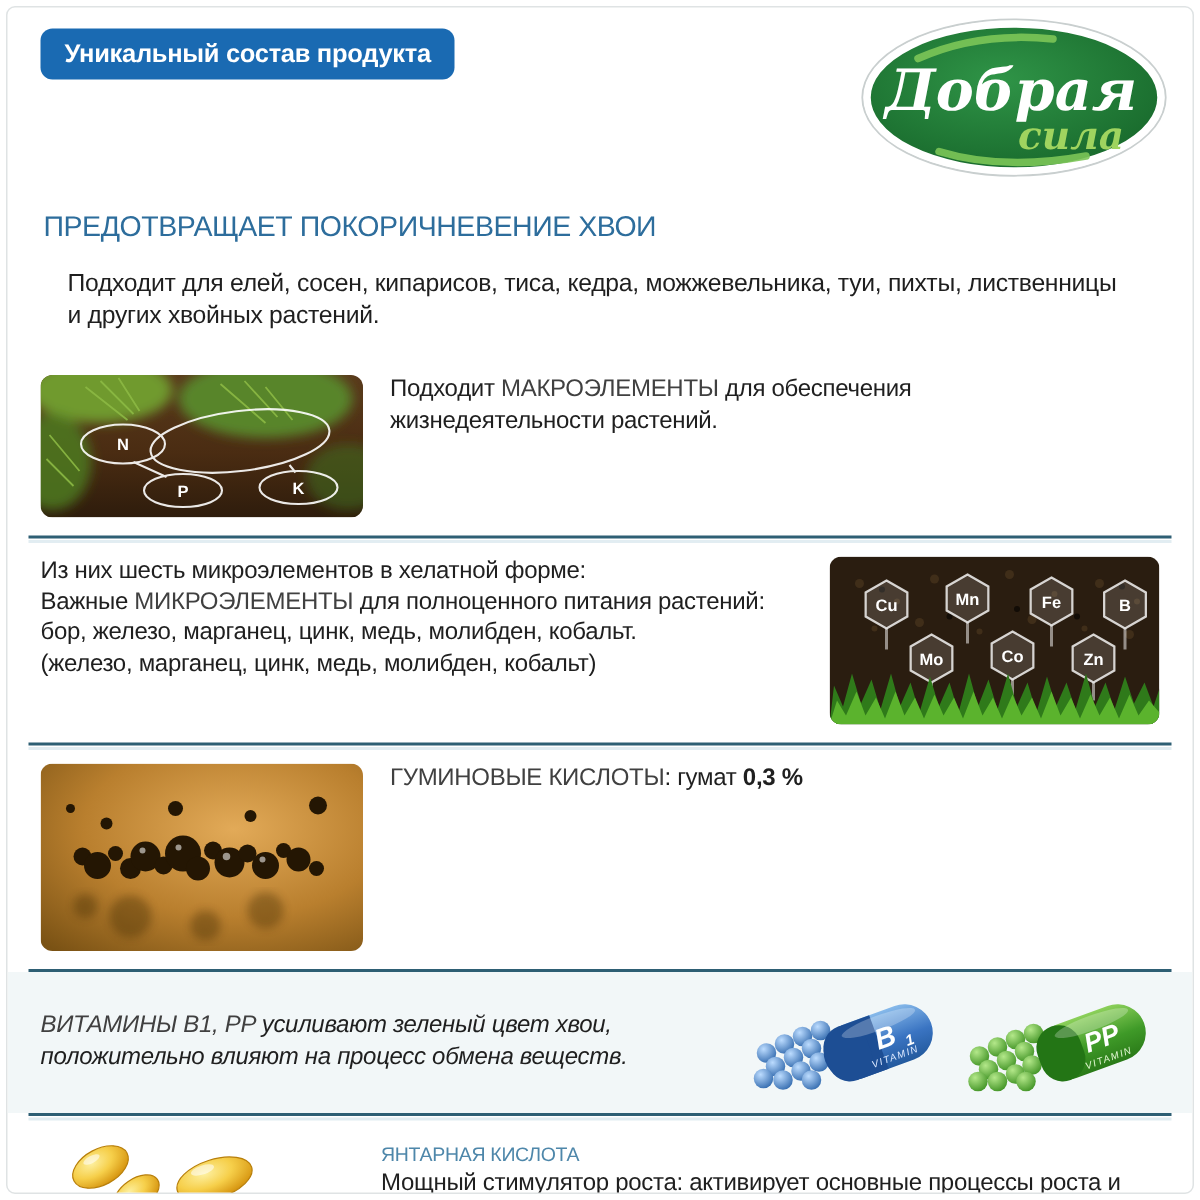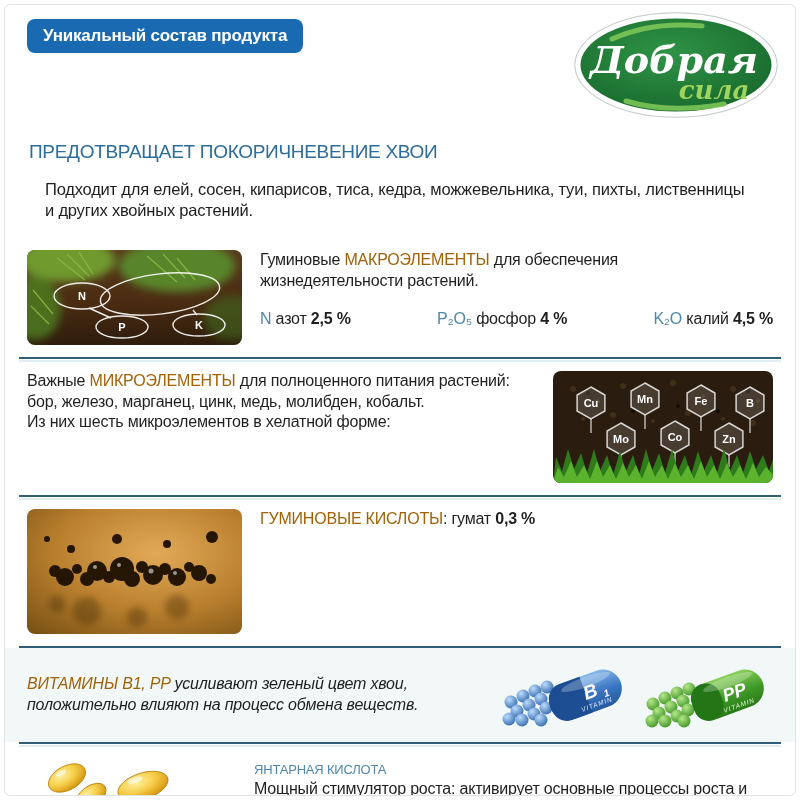--- a/index.html
+++ b/index.html
@@ -28,21 +28,21 @@
     margin:14px 0 10px 0;font-size:19px;font-weight:normal;
     color:#2d6d9c;letter-spacing:-0.3px;
   }
   .intro{margin:16px;font-size:16.5px;line-height:1.3;max-width:700px;letter-spacing:-0.2px;}
   
   .sec{display:flex;align-items:flex-start;padding:12px 22px;}
   .divider{height:2px;background:#2e5f74;margin:0 14px;box-shadow:0 3px 0 #e2edf2;}
   .img-box{flex:0 0 auto;border-radius:8px;overflow:hidden;line-height:0;}
   .txt{font-size:16px;line-height:1.3;letter-spacing:-0.2px;}
   .txt p{margin:0;}
-  .accent{color:#a16207;}
+  .accent{color:#404040;}
   .b{font-weight:bold;}
   
   .sec-macro .txt{margin-left:18px;flex:1;}
   .sec-macro .lead{max-width:430px;}
   .nutrient-row{display:flex;justify-content:space-between;margin-top:18px;align-items:baseline;max-width:515px;}
   .nutrient{white-space:nowrap;}
   .nutrient .formula{color:#4e87aa;}
   
   .sec-micro .txt{flex:1;margin-right:16px;}
   
@@ -119,35 +119,31 @@
           <path d="M62,58 L84,68 M166,60 L170,65"></path>
         </g>
         <g fill="#ffffff" font-size="11" font-weight="bold" text-anchor="middle">
           <text x="55" y="50">N</text>
           <text x="95" y="81">P</text>
           <text x="172" y="79">K</text>
         </g>
       </svg>
     </div>
     <div class="txt">
-      <p class="lead"><span>Гуминовые</span> <span class="accent">МАКРОЭЛЕМЕНТЫ</span> <span>для обеспечения жизнедеятельности растений.</span></p>
-      <div class="nutrient-row">
-        <span class="nutrient"><span class="formula">N</span> <span>азот</span> <span class="b">2,5 %</span></span>
-        <span class="nutrient"><span class="formula">P₂O₅</span> <span>фосфор</span> <span class="b">4 %</span></span>
-        <span class="nutrient"><span class="formula">K₂O</span> <span>калий</span> <span class="b">4,5 %</span></span>
-      </div>
+      <p class="lead"><span>Подходит</span> <span class="accent">МАКРОЭЛЕМЕНТЫ</span> <span>для обеспечения жизнедеятельности растений.</span></p>
     </div>
   </div>
 
   <div class="divider"></div>
 
   <div class="sec sec-micro">
     <div class="txt">
+      <p>Из них шесть микроэлементов в хелатной форме:</p>
       <p><span>Важные</span> <span class="accent">МИКРОЭЛЕМЕНТЫ</span> <span>для полноценного питания растений: бор, железо, марганец, цинк, медь, молибден, кобальт.</span></p>
-      <p>Из них шесть микроэлементов в хелатной форме:</p>
+      <p>(железо, марганец, цинк, медь, молибден, кобальт)</p>
     </div>
     <div class="img-box">
       <svg width="220" height="112" viewBox="0 0 220 112">
         <defs>
           <polygon id="hex" points="0,-16 13.9,-8 13.9,8 0,16 -13.9,8 -13.9,-8"></polygon>
         </defs>
         <rect width="220" height="112" fill="#2a1d10"></rect>
         <g fill="#43301b" opacity="0.9">
           <circle cx="20" cy="18" r="3"></circle>
             <circle cx="45" cy="30" r="2"></circle>

